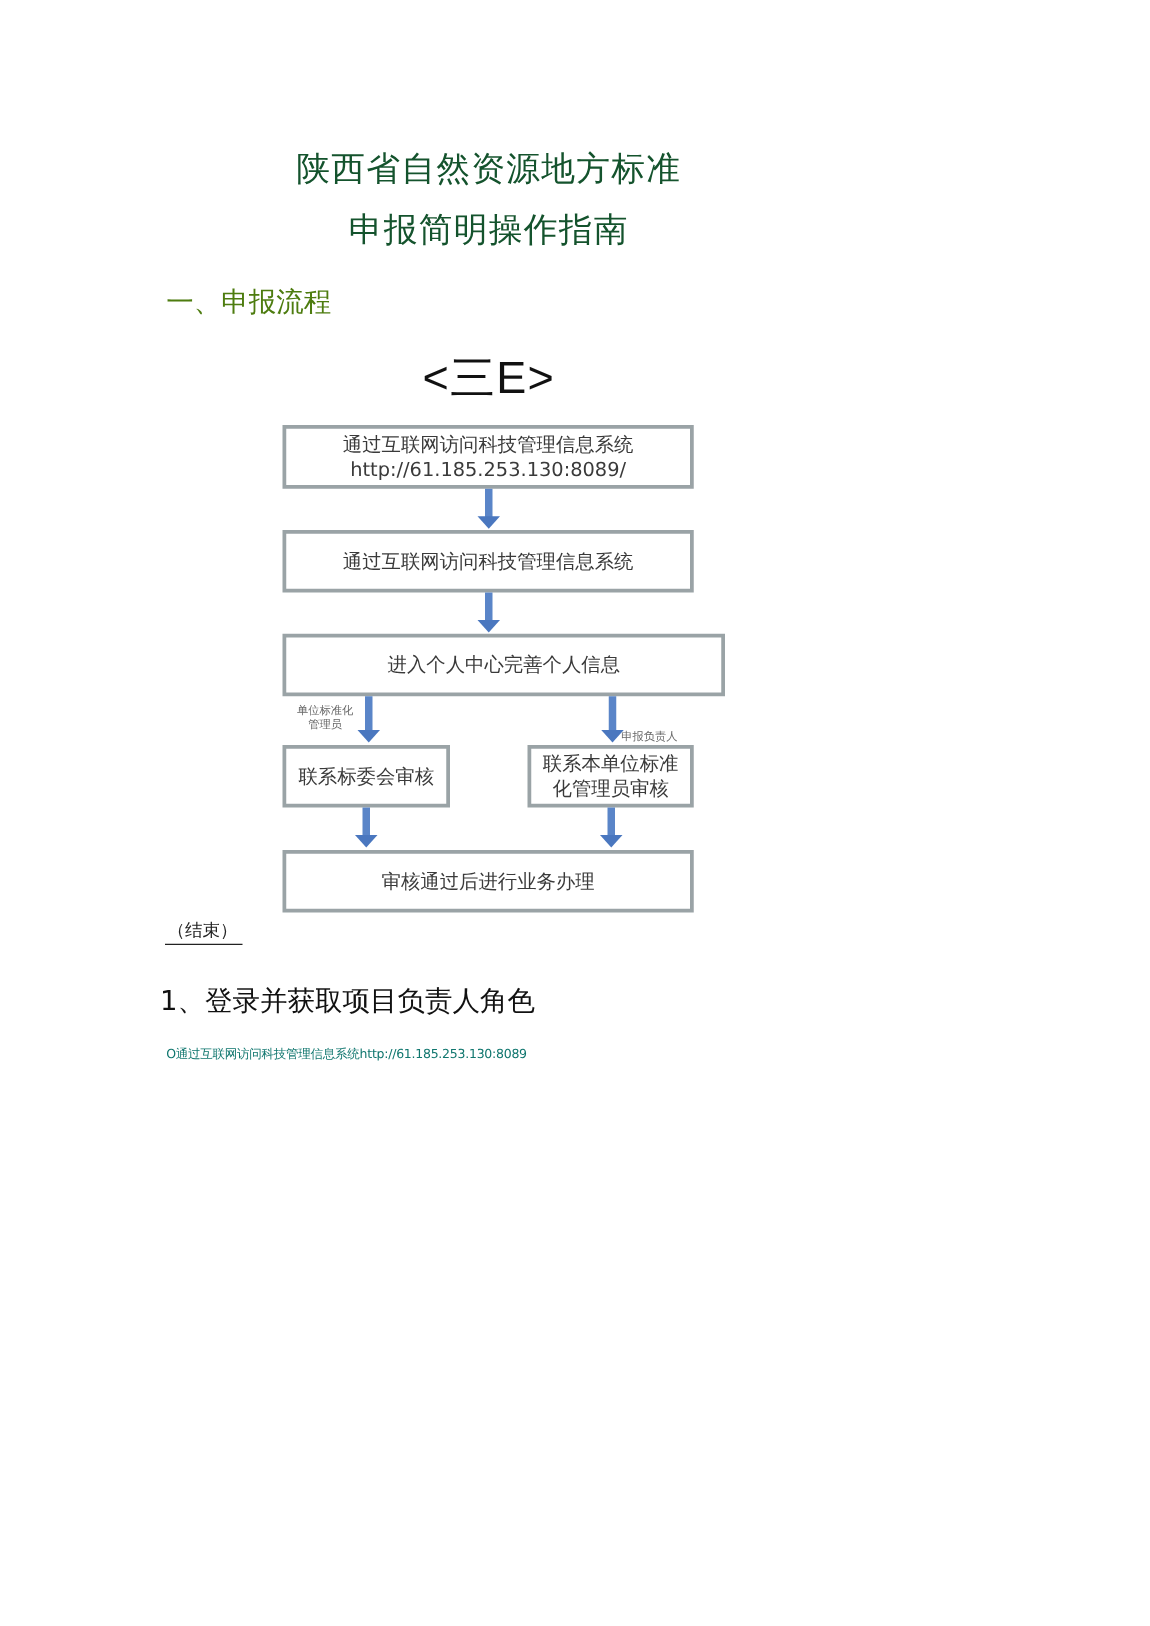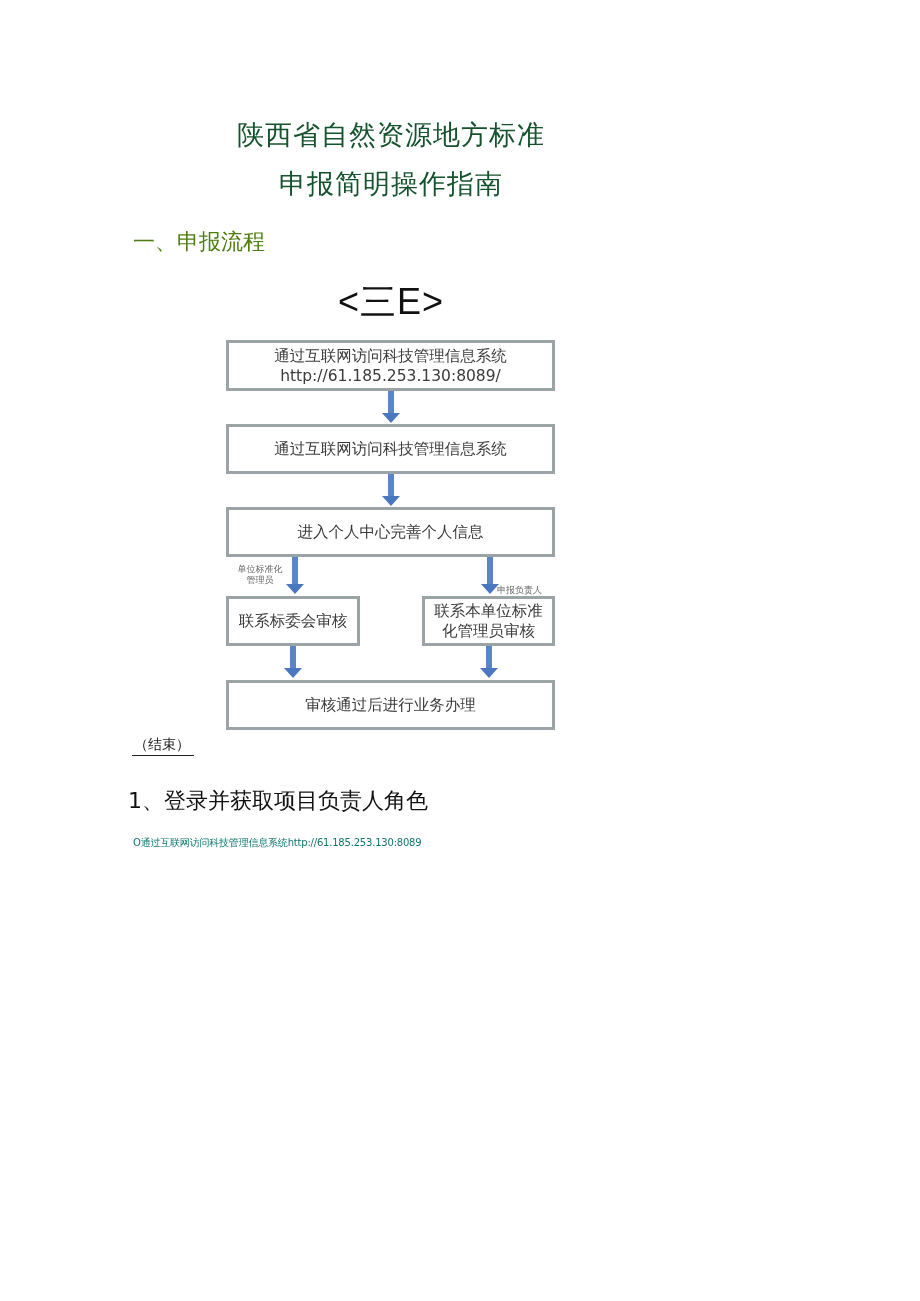--- a/index.html
+++ b/index.html
@@ -142,21 +142,21 @@
 
   <div class="flow-box" style="left:226px; top:424px; width:329px; height:50px;">
     <span>通过互联网访问科技管理信息系统</span>
   </div>
 
   <div class="arrow" style="left:386px; top:474px; height:33px;">
     <div class="shaft" style="height:24px;"></div>
     <div class="head" style="top:22px;"></div>
   </div>
 
-  <div class="flow-box" style="left:226px; top:507px; width:329px; height:50px;">
+  <div class="flow-box" style="left:226px; top:507px; width:354px; height:50px;">
     <span>进入个人中心完善个人信息</span>
   </div>
 
   <div class="arrow" style="left:290px; top:557px; height:38px;">
     <div class="shaft" style="height:29px;"></div>
     <div class="head" style="top:27px;"></div>
   </div>
   <div class="edge-label" style="left:232px; top:564px; width:56px;">
     <div>单位标准化</div>
     <div>管理员</div>

